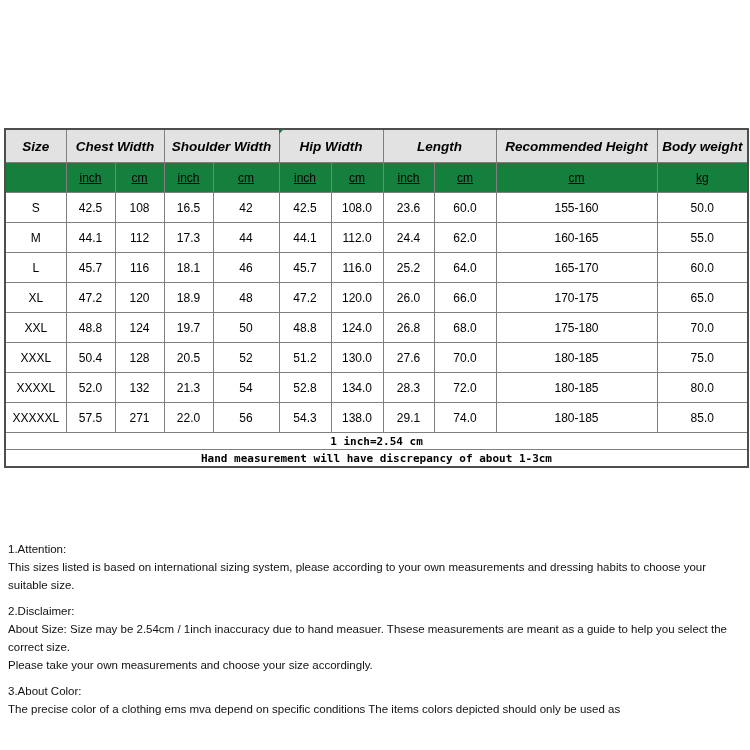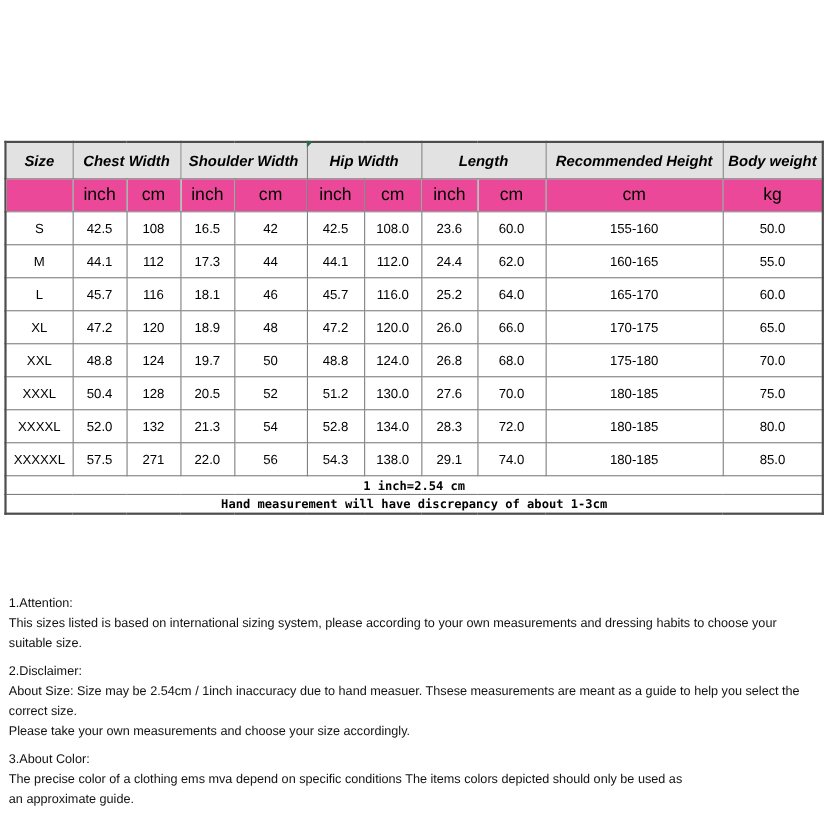--- a/index.html
+++ b/index.html
@@ -38,23 +38,24 @@
   }
   tr.group-header-row th {
     height: 32px;
     background: #e2e2e2;
     font-size: 13.5px;
     font-weight: bold;
     font-style: italic;
   }
   tr.unit-row th {
     height: 29px;
-    background: #ec4899;
-    font-size: 16px;
+    background: #15803d;
+    font-size: 12px;
     font-weight: normal;
+    text-decoration: underline;
   }
   tr.data-row td {
     height: 29px;
     font-size: 12px;
     background: #ffffff;
   }
   tr.footnote-row td {
     height: 16px;
     font-size: 11px;
     font-family: "DejaVu Sans Mono", monospace;
@@ -253,17 +254,16 @@
         <p class="note-line">This sizes listed is based on international sizing system, please according to your own measurements and dressing habits to choose your suitable size.</p>
       </div>
       <div class="note-block">
         <p class="note-heading">2.Disclaimer:</p>
         <p class="note-line">About Size: Size may be 2.54cm / 1inch inaccuracy due to hand measuer. Thsese measurements are meant as a guide to help you select the correct size.</p>
         <p class="note-line">Please take your own measurements and choose your size accordingly.</p>
       </div>
       <div class="note-block">
         <p class="note-heading">3.About Color:</p>
         <p class="note-line">The precise color of a clothing ems mva depend on specific conditions The items colors depicted should only be used as</p>
-        <p class="note-line">an approximate guide.</p>
       </div>
     </div>
 
 </div>
 
 </body></html>

